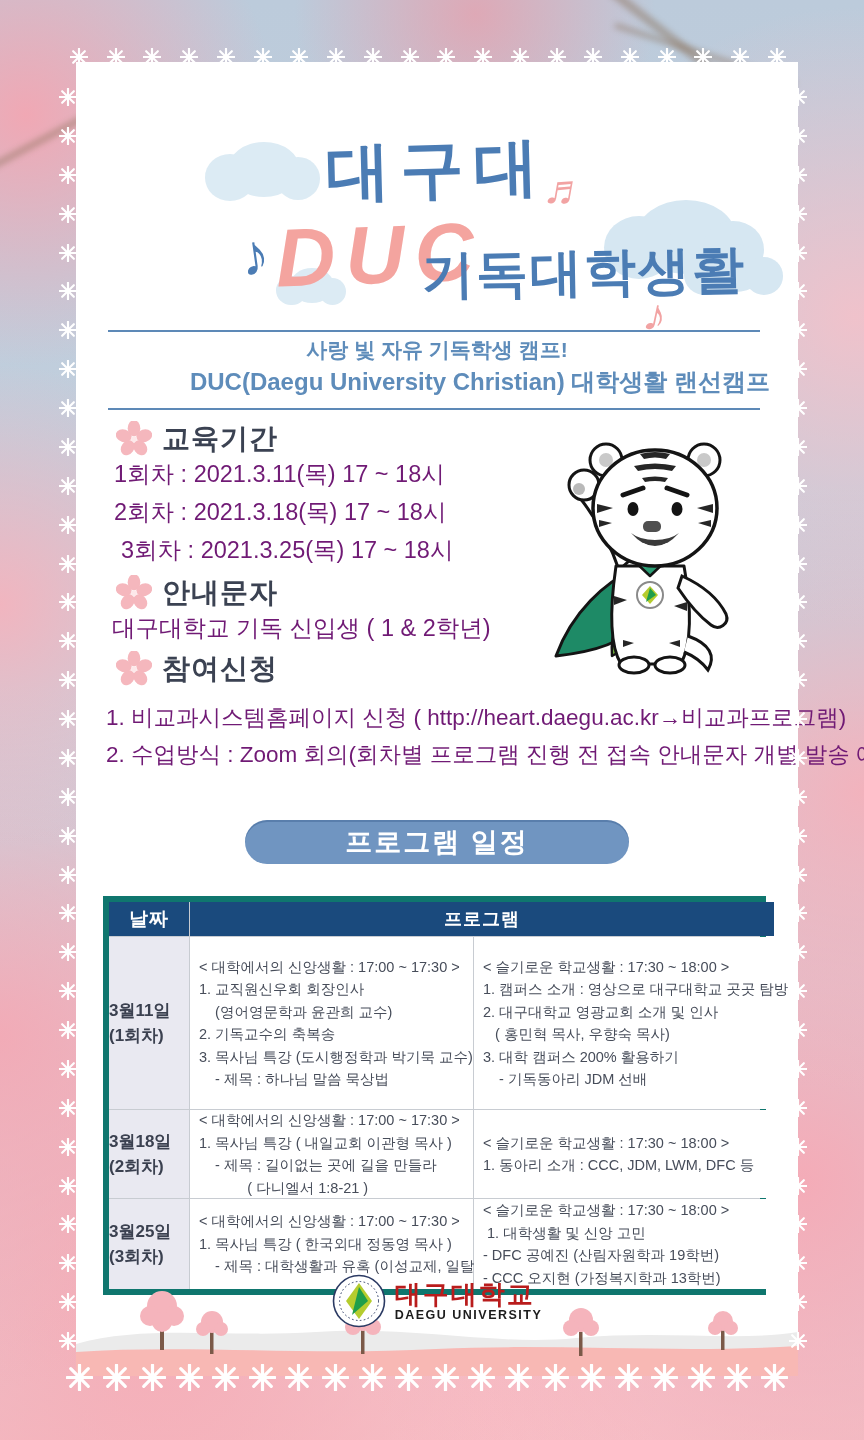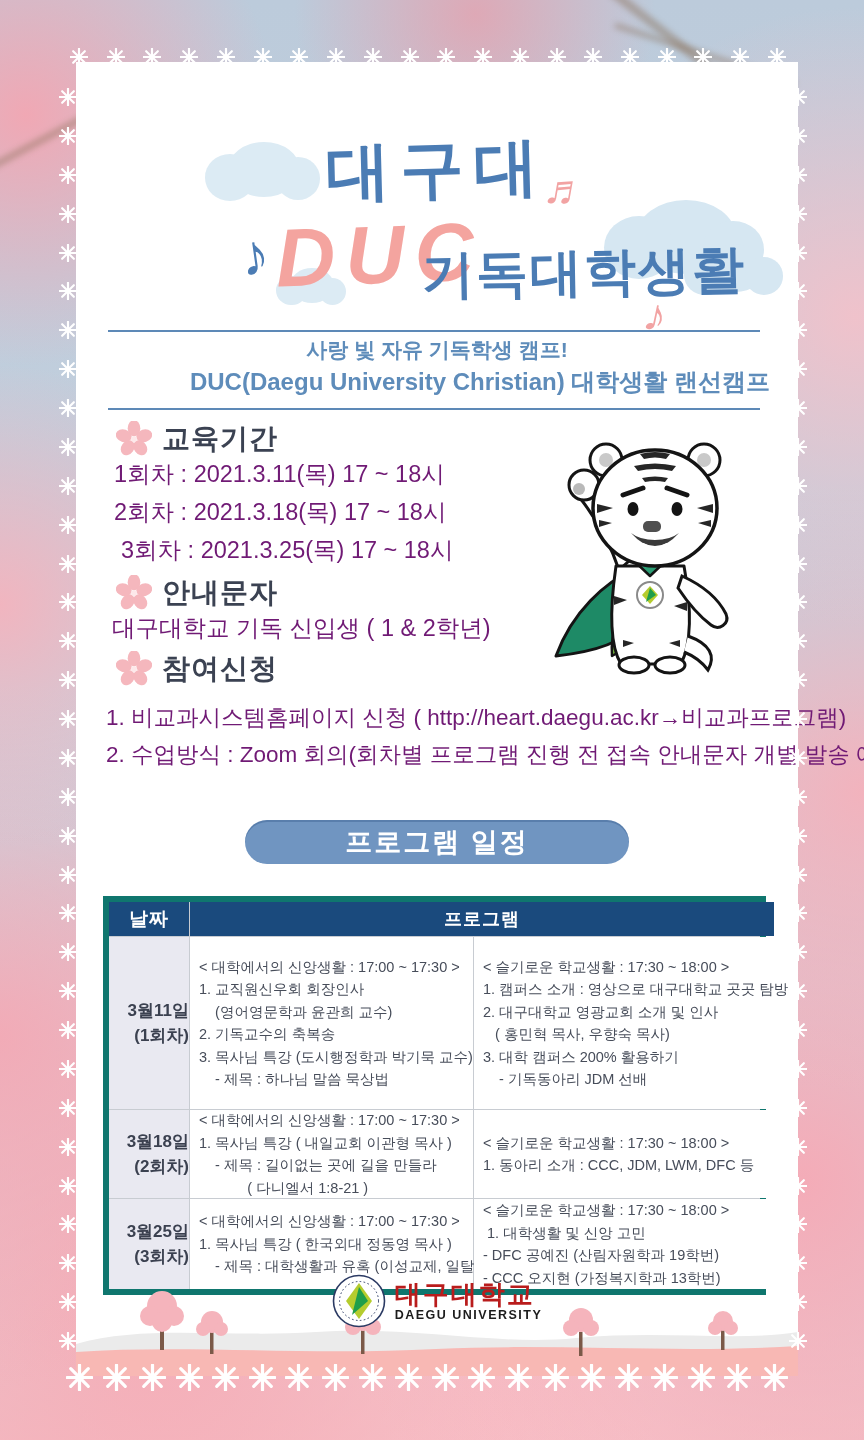--- a/index.html
+++ b/index.html
@@ -74,21 +74,21 @@
         display:flex;align-items:center;justify-content:center;color:#ffffff;font-size:27px;font-weight:bold;letter-spacing:2px;
         box-shadow:inset 0 2px 0 rgba(20,60,110,.25);}
 
   
   .table{position:absolute;left:27px;top:810px;width:663px;display:grid;grid-template-columns:80px 283px 300px;
          background:#c8ccd2;gap:1px;border:6px solid #0f766e;box-sizing:border-box;margin-top:24px;}
   .th{background:#1a4a7d;color:#ffffff;font-weight:bold;display:flex;align-items:center;justify-content:center;height:34px;}
   .th-date{font-size:19px;letter-spacing:1px;}
   .th-program{grid-column:2/4;font-size:18px;letter-spacing:1px;}
   .td-date{background:#e9e9f1;color:#3b4150;font-weight:bold;font-size:17px;line-height:25px;
-           display:flex;flex-direction:column;align-items:flex-end;justify-content:center;text-align:center;}
+           display:flex;flex-direction:column;align-items:flex-start;justify-content:center;text-align:center;}
   .td-cell{background:#ffffff;display:flex;flex-direction:column;justify-content:center;padding:6px 4px 6px 9px;box-sizing:border-box;}
   .cell-line{font-size:14.5px;line-height:22.5px;color:#474d5a;white-space:pre;}
   .h-r0{height:172px;} .h-r1{height:88px;} .h-r2{height:90px;}
 
   
   .footer-logo{position:absolute;left:0;width:722px;top:1212px;display:flex;align-items:center;justify-content:center;gap:9px;z-index:5;}
   .logo-text .kr{font-size:26px;font-weight:bold;color:#b91c1c;letter-spacing:2px;line-height:28px;}
   .logo-text .en{font-size:12.5px;font-weight:bold;color:#1c1c1c;letter-spacing:1.5px;line-height:15px;}
   .landscape{position:absolute;left:0;top:1224px;z-index:4;}
 </style>

